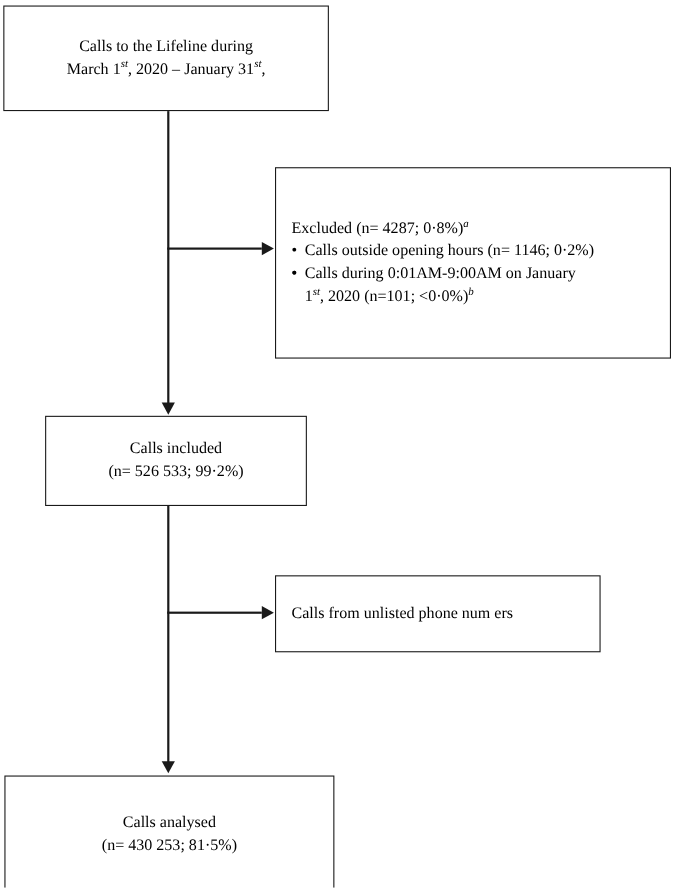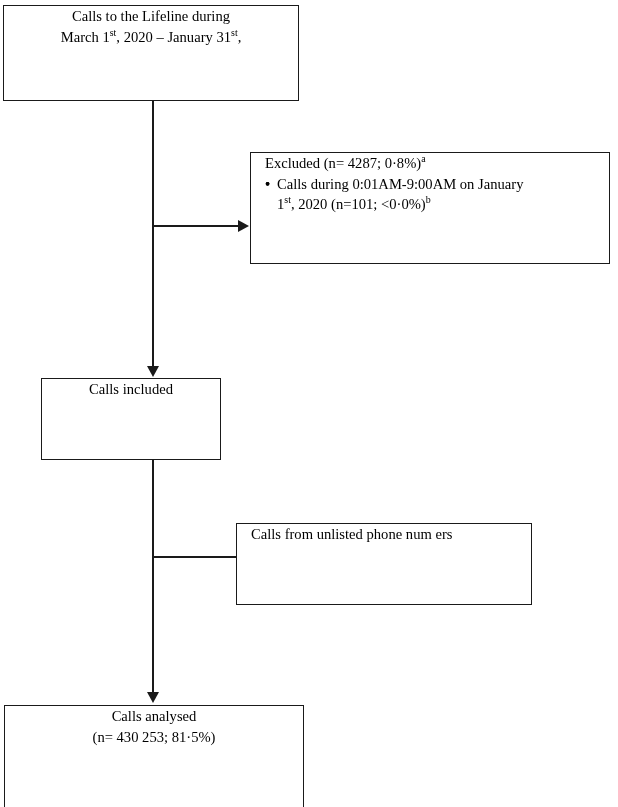--- a/index.html
+++ b/index.html
@@ -16,21 +16,21 @@
     color: #000000;
     overflow: hidden;
   }
   .box {
     position: absolute;
     box-sizing: border-box;
     border: 1.6px solid #1a1a1a;
     background: #ffffff;
     display: flex;
     flex-direction: column;
-    justify-content: flex-start;
+    justify-content: center;
   }
   .box-center {
     text-align: center;
   }
   .box-left {
     text-align: left;
   }
   .line {
     font-size: 14.6px;
     line-height: 1.42;
@@ -42,20 +42,21 @@
   .pad-center {
     padding: 0 8px;
   }
   .pad-left {
     padding: 0 10px 0 14px;
   }
   sup {
     font-size: 0.68em;
     vertical-align: super;
     line-height: 0;
+    font-style: italic;
   }
   
   .bullets {
     list-style: none;
     margin: 0;
     padding: 0;
   }
   .bullets li {
     position: relative;
     padding-left: 12px;
@@ -106,44 +107,45 @@
       <div class="line"><span>March 1</span><sup>st</sup><span>, 2020 – January 31</span><sup>st</sup><span>,</span></div>
     </div>
   </div>
 
   <div class="vline" style="left:152px; top:101px; height:266px;"></div>
   <div class="arrow-down" style="left:146.5px; top:366px;"></div>
 
   <div class="hline" style="left:152px; top:225px; width:86px;"></div>
   <div class="arrow-right" style="left:238px; top:219.5px;"></div>
 
-  <div class="box box-left" style="left:250px; top:152px; width:360px; height:112px;">
+  <div class="box box-left" style="left:250px; top:152px; width:360px; height:174px;">
     <div class="pad-left">
       <div class="line line-wrap"><span>Excluded (n= 4287; 0·8%)</span><sup>a</sup></div>
       <ul class="bullets">
-        <li><span class="bullet-dot">•</span></li>
+        <li><span class="bullet-dot">•</span><span>Calls outside opening hours (n= 1146; 0·2%)</span></li>
         <li><span class="bullet-dot">•</span></li>
         <li><span class="bullet-dot">•</span><span>Calls during 0:01AM-9:00AM on January</span><br><span>1</span><sup>st</sup><span>, 2020 (n=101; &lt;0·0%)</span><sup>b</sup></li>
       </ul>
     </div>
   </div>
 
-  <div class="box box-center" style="left:41px; top:378px; width:180px; height:82px;">
+  <div class="box box-center" style="left:41px; top:378px; width:238px; height:82px;">
     <div class="pad-center">
       <div class="line">Calls included</div>
+      <div class="line">(n= 526 533; 99·2%)</div>
     </div>
   </div>
 
   <div class="vline" style="left:152px; top:460px; height:233px;"></div>
   <div class="arrow-down" style="left:146.5px; top:692px;"></div>
 
   <div class="hline" style="left:152px; top:556px; width:86px;"></div>
   <div class="arrow-right" style="left:238px; top:550.5px;"></div>
 
-  <div class="box box-left" style="left:236px; top:523px; width:296px; height:82px;">
+  <div class="box box-left" style="left:250px; top:523px; width:296px; height:70px;">
     <div class="pad-left">
       <div class="line">Calls from unlisted phone num  ers</div>
     </div>
   </div>
 
   <div class="box box-center" style="left:4px; top:705px; width:300px; height:108px;">
     <div class="pad-center">
       <div class="line">Calls analysed</div>
       <div class="line">(n= 430 253; 81·5%)</div>
     </div>

